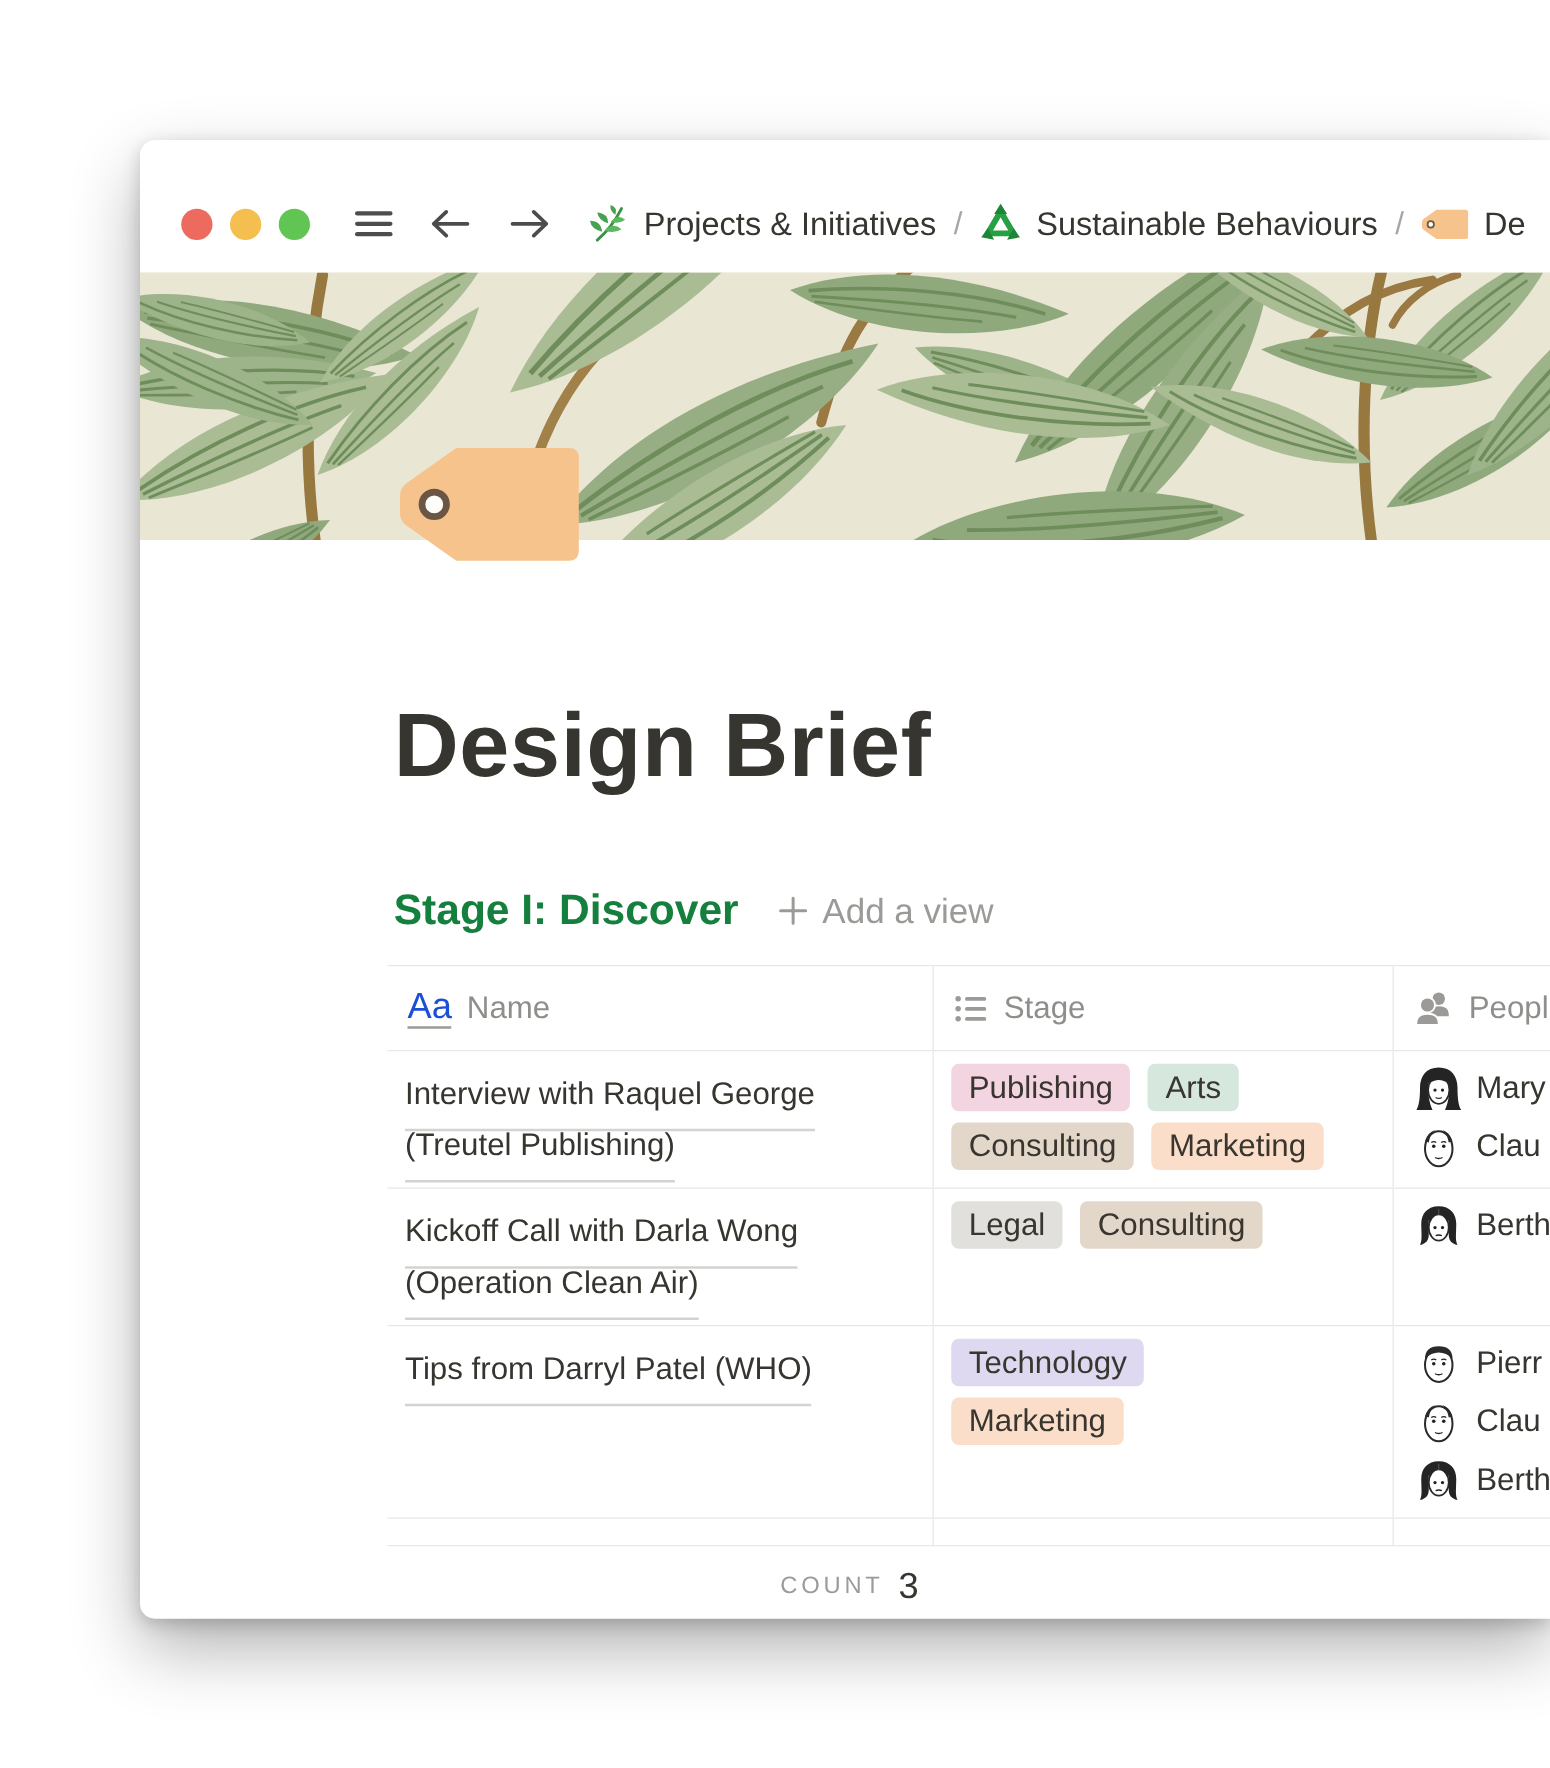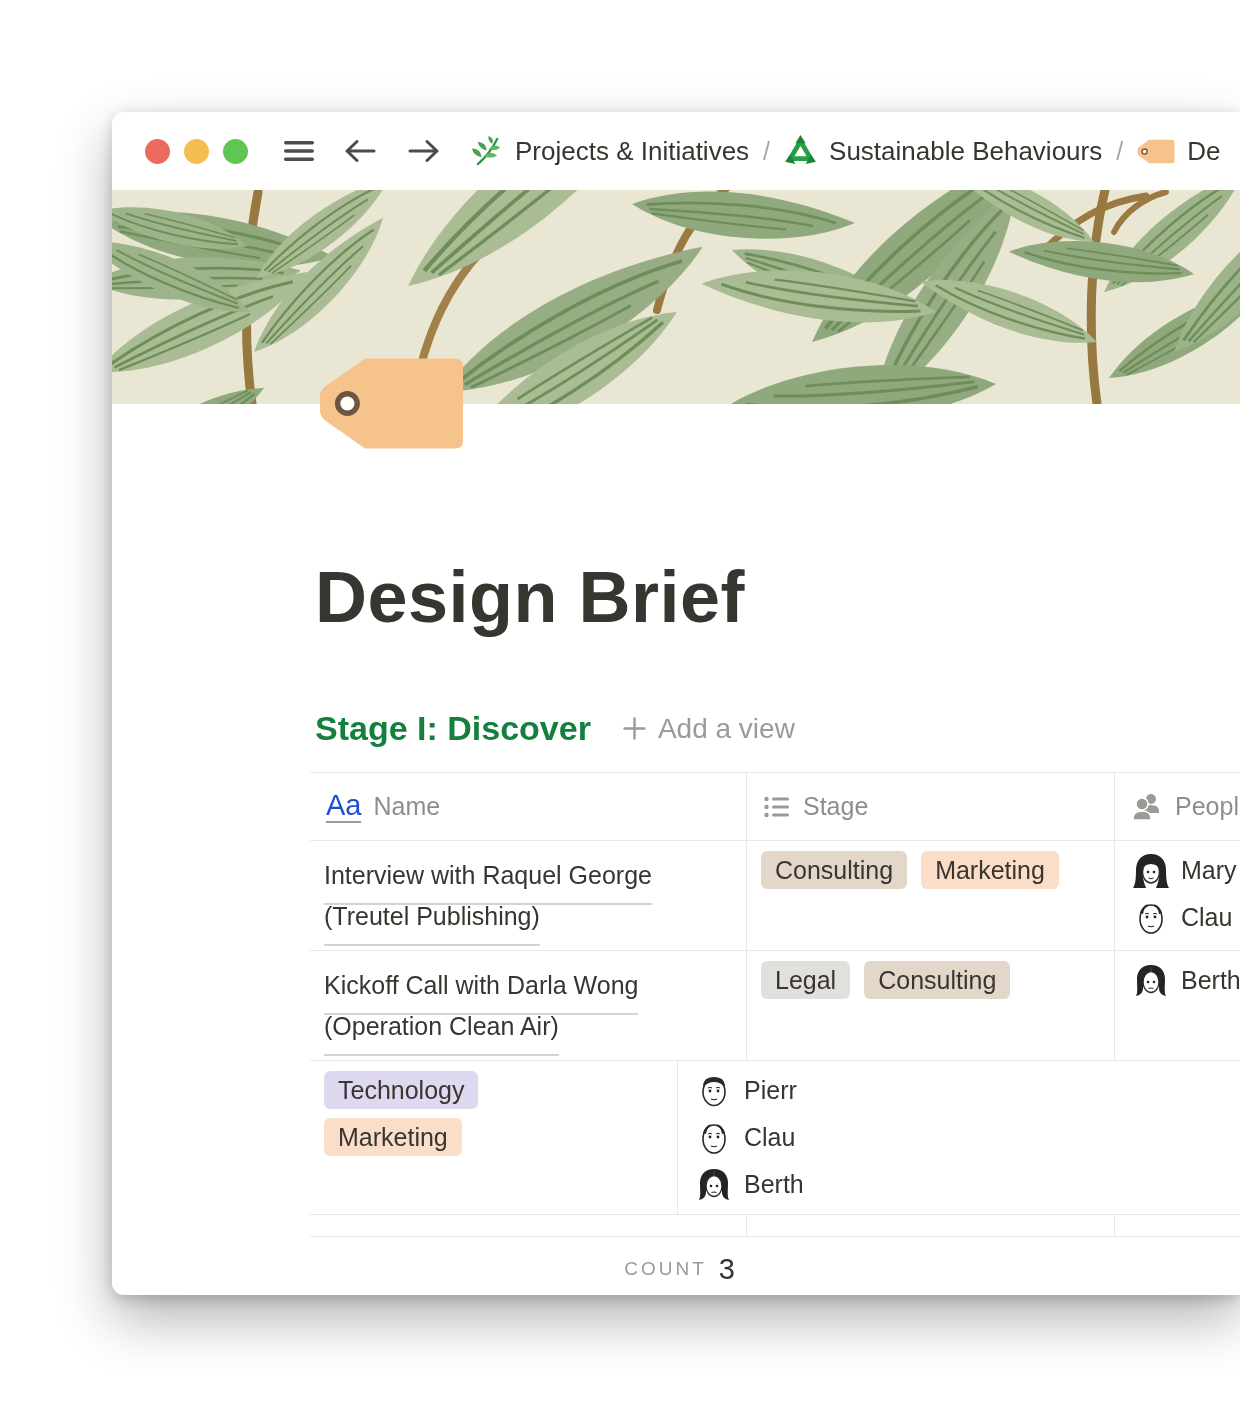--- a/index.html
+++ b/index.html
@@ -2,21 +2,21 @@
 <html><head>
 <meta charset="utf-8">
 <style>
   html,body{margin:0;padding:0;}
   body{width:1240px;height:1414px;background:#ffffff;overflow:hidden;position:relative;
        font-family:"Liberation Sans", sans-serif;color:#37352f;}
   .window{position:absolute;left:112px;top:112px;width:1128px;height:1183px;background:#fff;
           border-radius:12px 0 0 12px;box-shadow:0 24px 55px rgba(0,0,0,.30),0 4px 14px rgba(0,0,0,.18);
           overflow:hidden;}
   
-  .topbar{height:78px;display:flex;align-items:center;padding-left:33px;background:#fff;white-space:nowrap;overflow:hidden;}
+  .topbar{height:78px;display:flex;align-items:center;padding-left:33px;background:#fff;white-space:nowrap;overflow:hidden;margin-top:28px;}
   .tl{width:25px;height:25px;border-radius:50%;margin-right:14px;flex:0 0 auto;}
   .tl.red{background:#ed6a5e;} .tl.yellow{background:#f4bf4f;} .tl.green{background:#61c554;}
   .bar-icon{flex:0 0 auto;display:inline-flex;align-items:center;justify-content:center;}
   .hamburger{margin-left:20px;}
   .nav-arrow{margin-left:24px;}
   .crumb{display:inline-flex;align-items:center;font-size:26px;color:#37352f;}
   .crumb .c-ic{margin:0 12px 0 0;display:inline-flex;}
   .crumb-sep{color:#a8a6a2;margin:0 14px;font-size:25px;}
   .bc-start{margin-left:28px;}
   
@@ -273,20 +273,24 @@
         <span>People</span>
       </div>
     </div>
 
     <div class="t-row r1">
       <div class="col-name cell-name">
         <span class="page-link">Interview with Raquel George (Treutel Publishing)</span>
       </div>
       <div class="col-tags cell-tags">
         <div class="pill-line">
+          <span class="pill c-pink">Publishing</span>
+          <span class="pill c-green">Arts</span>
+        </div>
+        <div class="pill-line">
           <span class="pill c-brown">Consulting</span>
           <span class="pill c-orange">Marketing</span>
         </div>
       </div>
       <div class="col-people cell-people">
         <div class="person">
           <span class="avatar">
               <svg width="36" height="36">
                 <use href="#sym-av-mary"></use>
               </svg>
@@ -320,20 +324,23 @@
               <svg width="36" height="36">
                 <use href="#sym-av-berth"></use>
               </svg>
             </span>
           <span class="person-name">Berth</span>
         </div>
       </div>
     </div>
 
     <div class="t-row r3">
+      <div class="col-name cell-name">
+        <span class="page-link">Tips from Darryl Patel (WHO)</span>
+      </div>
       <div class="col-tags cell-tags">
         <div class="pill-line">
           <span class="pill c-purple">Technology</span>
         </div>
         <div class="pill-line">
           <span class="pill c-orange">Marketing</span>
         </div>
       </div>
       <div class="col-people cell-people">
         <div class="person">

